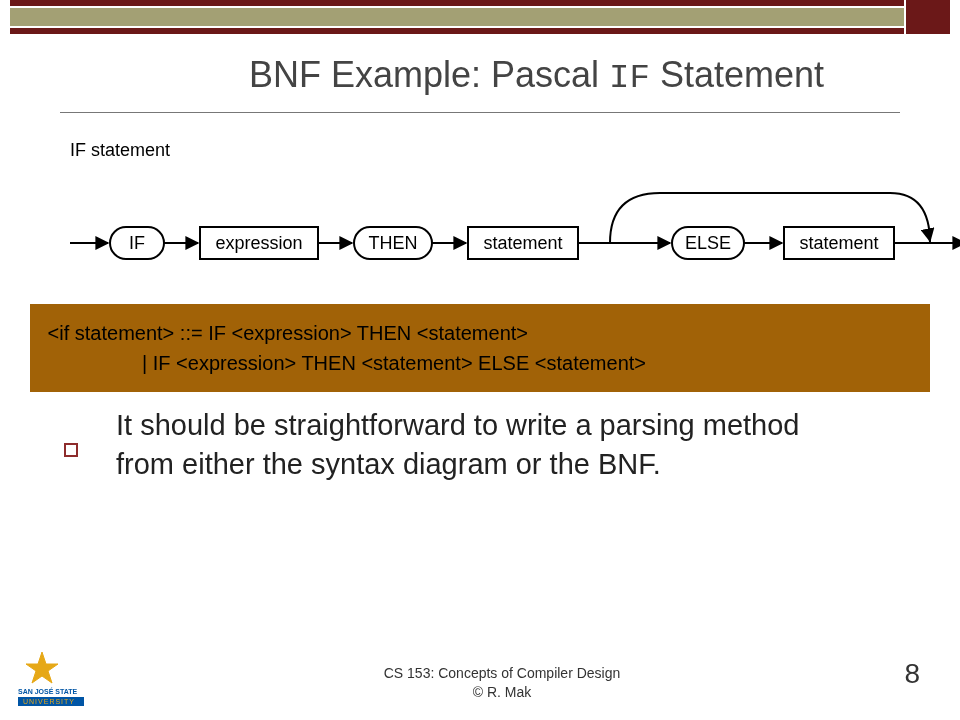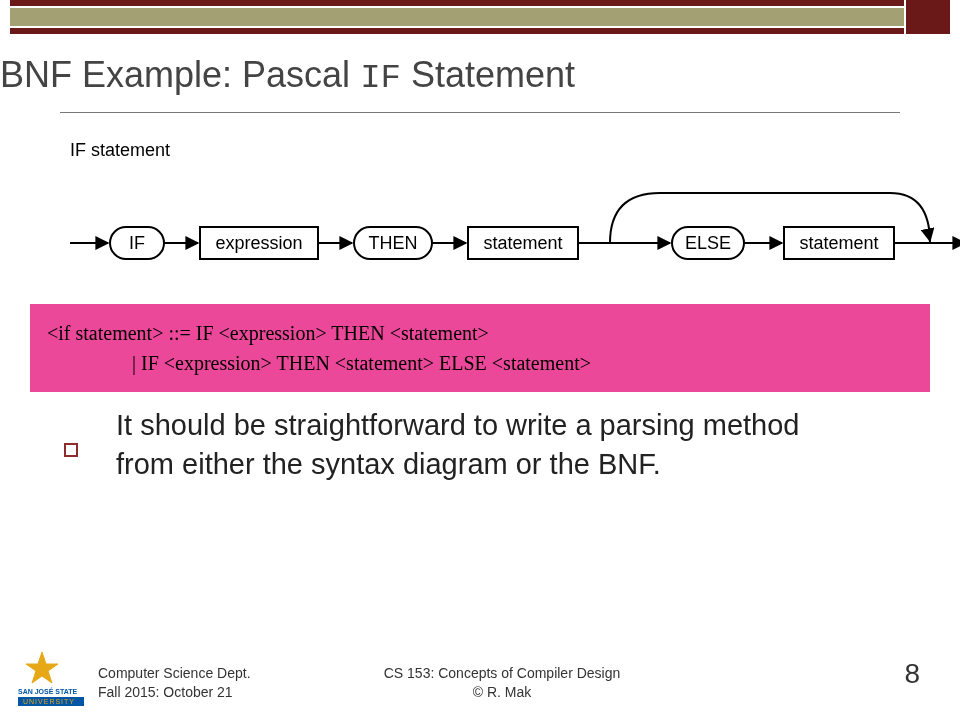--- a/index.html
+++ b/index.html
@@ -6,30 +6,30 @@
   html, body { width: 960px; height: 720px; font-family: Arial, Helvetica, sans-serif; background: #fff; }
   .slide { width: 960px; height: 720px; position: relative; background: #fff; }
 
   
   .topband { position: absolute; left: 0; top: 0; width: 960px; height: 30px; }
   .topband .thin { position: absolute; left: 10px; right: 56px; top: 0; height: 6px; background: #6b1818; }
   .topband .thick { position: absolute; left: 10px; right: 56px; top: 8px; height: 18px; background: #a3a074; }
   .topband .thin2 { position: absolute; left: 10px; right: 56px; top: 28px; height: 6px; background: #6b1818; }
   .corner-square { position: absolute; right: 10px; top: 0; width: 44px; height: 34px; background: #6b1818; }
 
-  .title-wrap { position: absolute; left: 0; top: 54px; width: 824px; text-align: left; }
+  .title-wrap { position: absolute; left: 0; top: 54px; width: 824px; text-align: right; }
   .title { font-size: 36px; color: #444; font-weight: 400; }
   .title .kw { font-family: "Courier New", monospace; font-size: 34px; }
   .title-underline { position: absolute; left: 60px; right: 60px; top: 112px; height: 1px; background: #777; }
 
   .diagram-wrap { position: absolute; left: 30px; top: 140px; width: 900px; margin-left: 40px; }
   .diagram-label { font-size: 18px; color: #000; margin-bottom: 10px; }
   .svg-diagram { width: 900px; height: 110px; }
 
-  .bnf-box { position: absolute; left: 30px; right: 30px; top: 304px; background: #ec4899; padding: 14px 12px 14px 12px; font-family: Liberation Serif, serif; font-size: 20px; line-height: 1.5; white-space: pre; color: #000; }
+  .bnf-box { position: absolute; left: 30px; right: 30px; top: 304px; background: #a16207; padding: 14px 12px 14px 12px; font-family: Liberation Sans, sans-serif; font-size: 20px; line-height: 1.5; white-space: pre; color: #000; }
 
   .bullets { position: absolute; left: 64px; top: 406px; width: 760px; }
   .bullet-row { display: flex; align-items: center; gap: 38px; }
   .bullet-marker { width: 14px; height: 14px; border: 2px solid #8e2c2c; margin-top: 9px; flex: none; }
   .bullet-text { font-size: 29px; color: #222; line-height: 1.35; }
 
   .footer { position: absolute; left: 0; bottom: 0; width: 960px; height: 78px; }
   .logo { position: absolute; left: 16px; bottom: 8px; }
   .footer-left { position: absolute; left: 98px; bottom: 18px; font-size: 14px; color: #333; line-height: 1.35; }
   .footer-mid { position: absolute; left: 0; right: 0; bottom: 18px; text-align: center; font-size: 14px; color: #333; line-height: 1.35; padding-left: 44px; }
@@ -117,24 +117,20 @@
         <g transform="translate(26,18)">
           <g fill="#e6a817" stroke="#e6a817">
             <polygon points="0,-16 4,-4 16,-4 6,3 10,15 0,8 -10,15 -6,3 -16,-4 -4,-4"></polygon>
           </g>
         </g>
         <text x="2" y="44" font-size="7" fill="#0055a5" font-weight="bold">SAN JOSÉ STATE</text>
         <rect x="2" y="47" width="66" height="9" fill="#0055a5"></rect>
         <text x="7" y="54" font-size="7" fill="#e6a817" letter-spacing="1">UNIVERSITY</text>
       </svg>
     </div>
-    <div class="footer-left">
-      <div>Computer Science Dept.</div>
-      <div>Fall 2015: October 21</div>
-    </div>
     <div class="footer-mid">
       <div>CS 153: Concepts of Compiler Design</div>
       <div>© R. Mak</div>
     </div>
     <div class="pagenum">8</div>
   </div>
 
 </div>
 
 </body></html>

